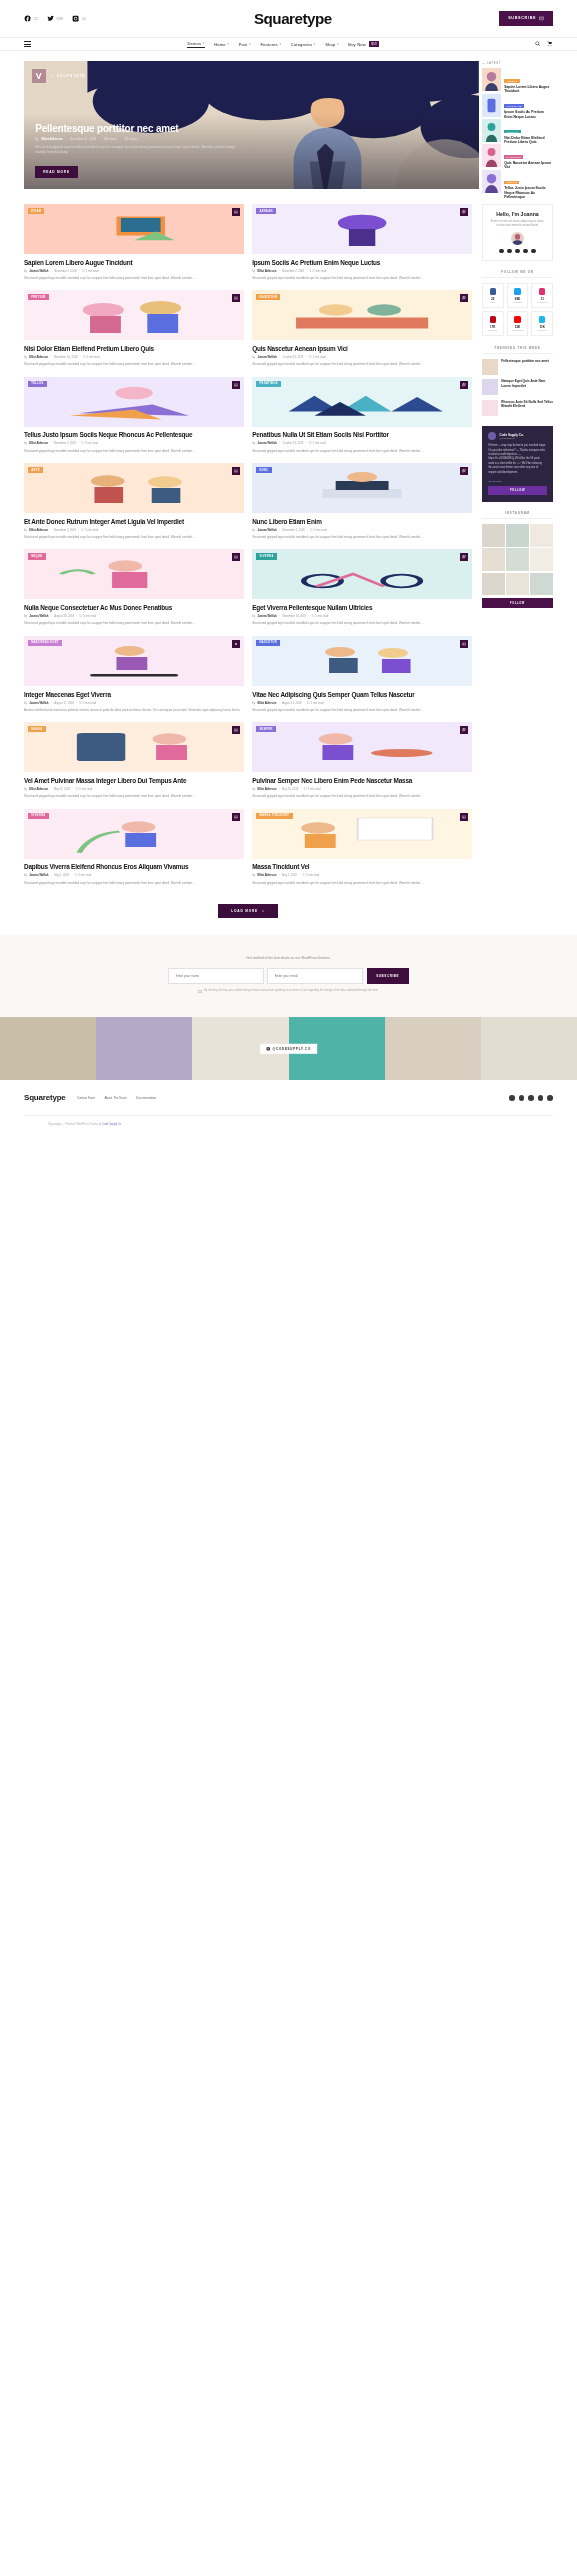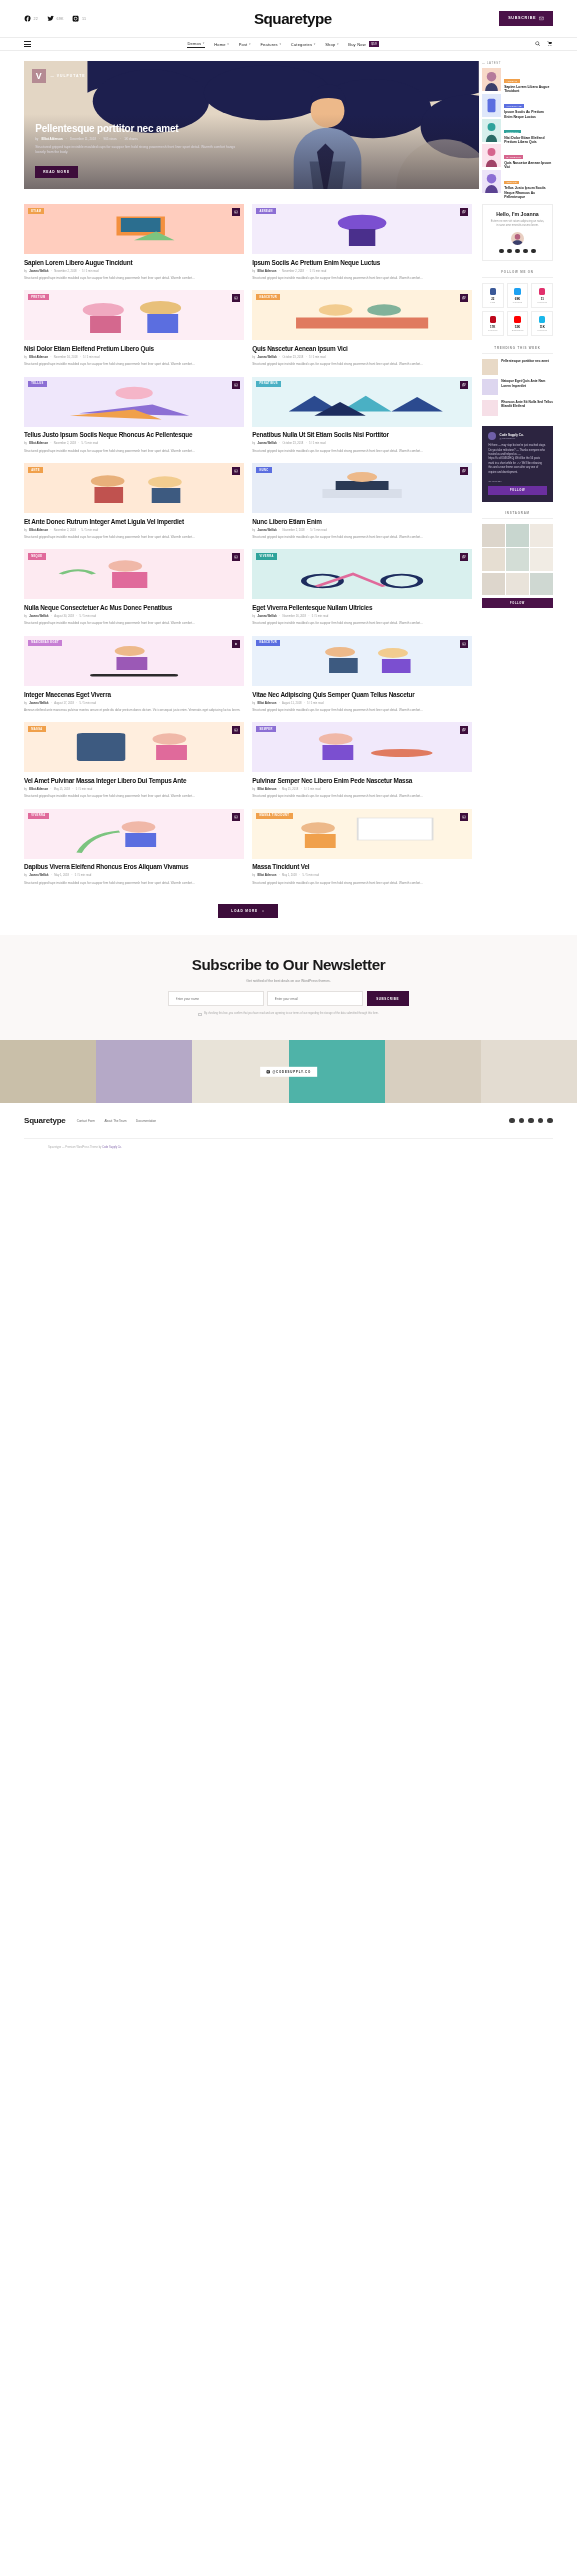--- a/index.html
+++ b/index.html
@@ -878,21 +878,20 @@
             <div class="ig-cell" style="background: rgb(233, 227, 218);"></div>
             <div class="ig-cell" style="background: rgb(207, 216, 210);"></div>
           </div>
         <div class="ig-btn">FOLLOW</div>
       </div>
 
     </div>
   </div>
 
   <div class="news">
-    <h2>Subscribe to Our Newsletter</h2>
     <p>Get notified of the best deals on our WordPress themes.</p>
     <div class="news-form">
       <input type="text" placeholder="Enter your name" style="">
       <input type="email" placeholder="Enter your email" style="">
       <button>SUBSCRIBE</button>
     </div>
     <div class="news-note">
       <span class="chk"></span>
       <span>By checking this box, you confirm that you have read and are agreeing to our terms of use regarding the storage of the data submitted through this form.</span>
     </div>

